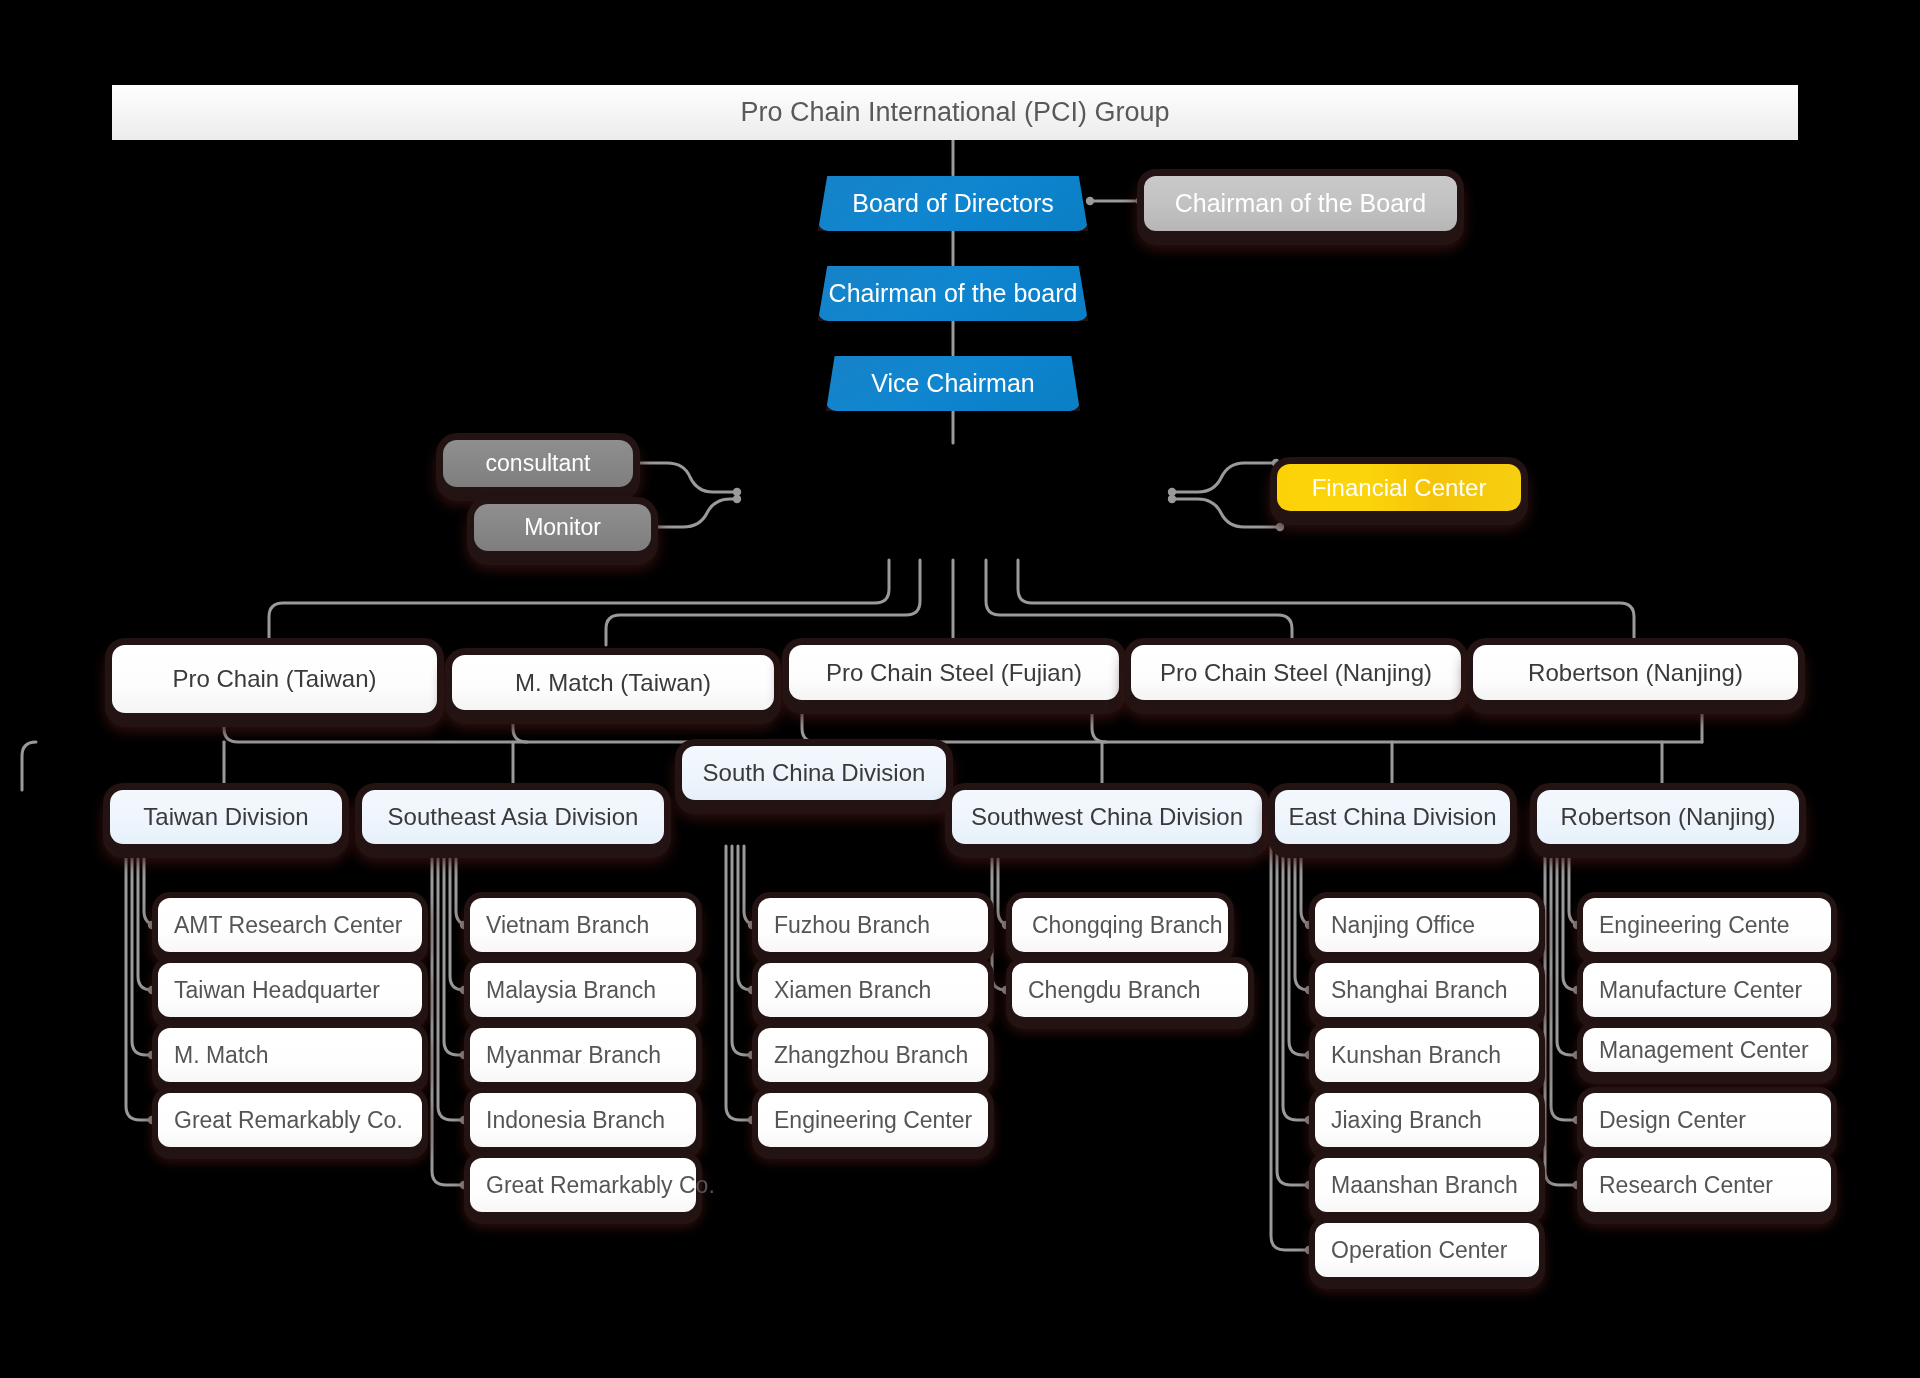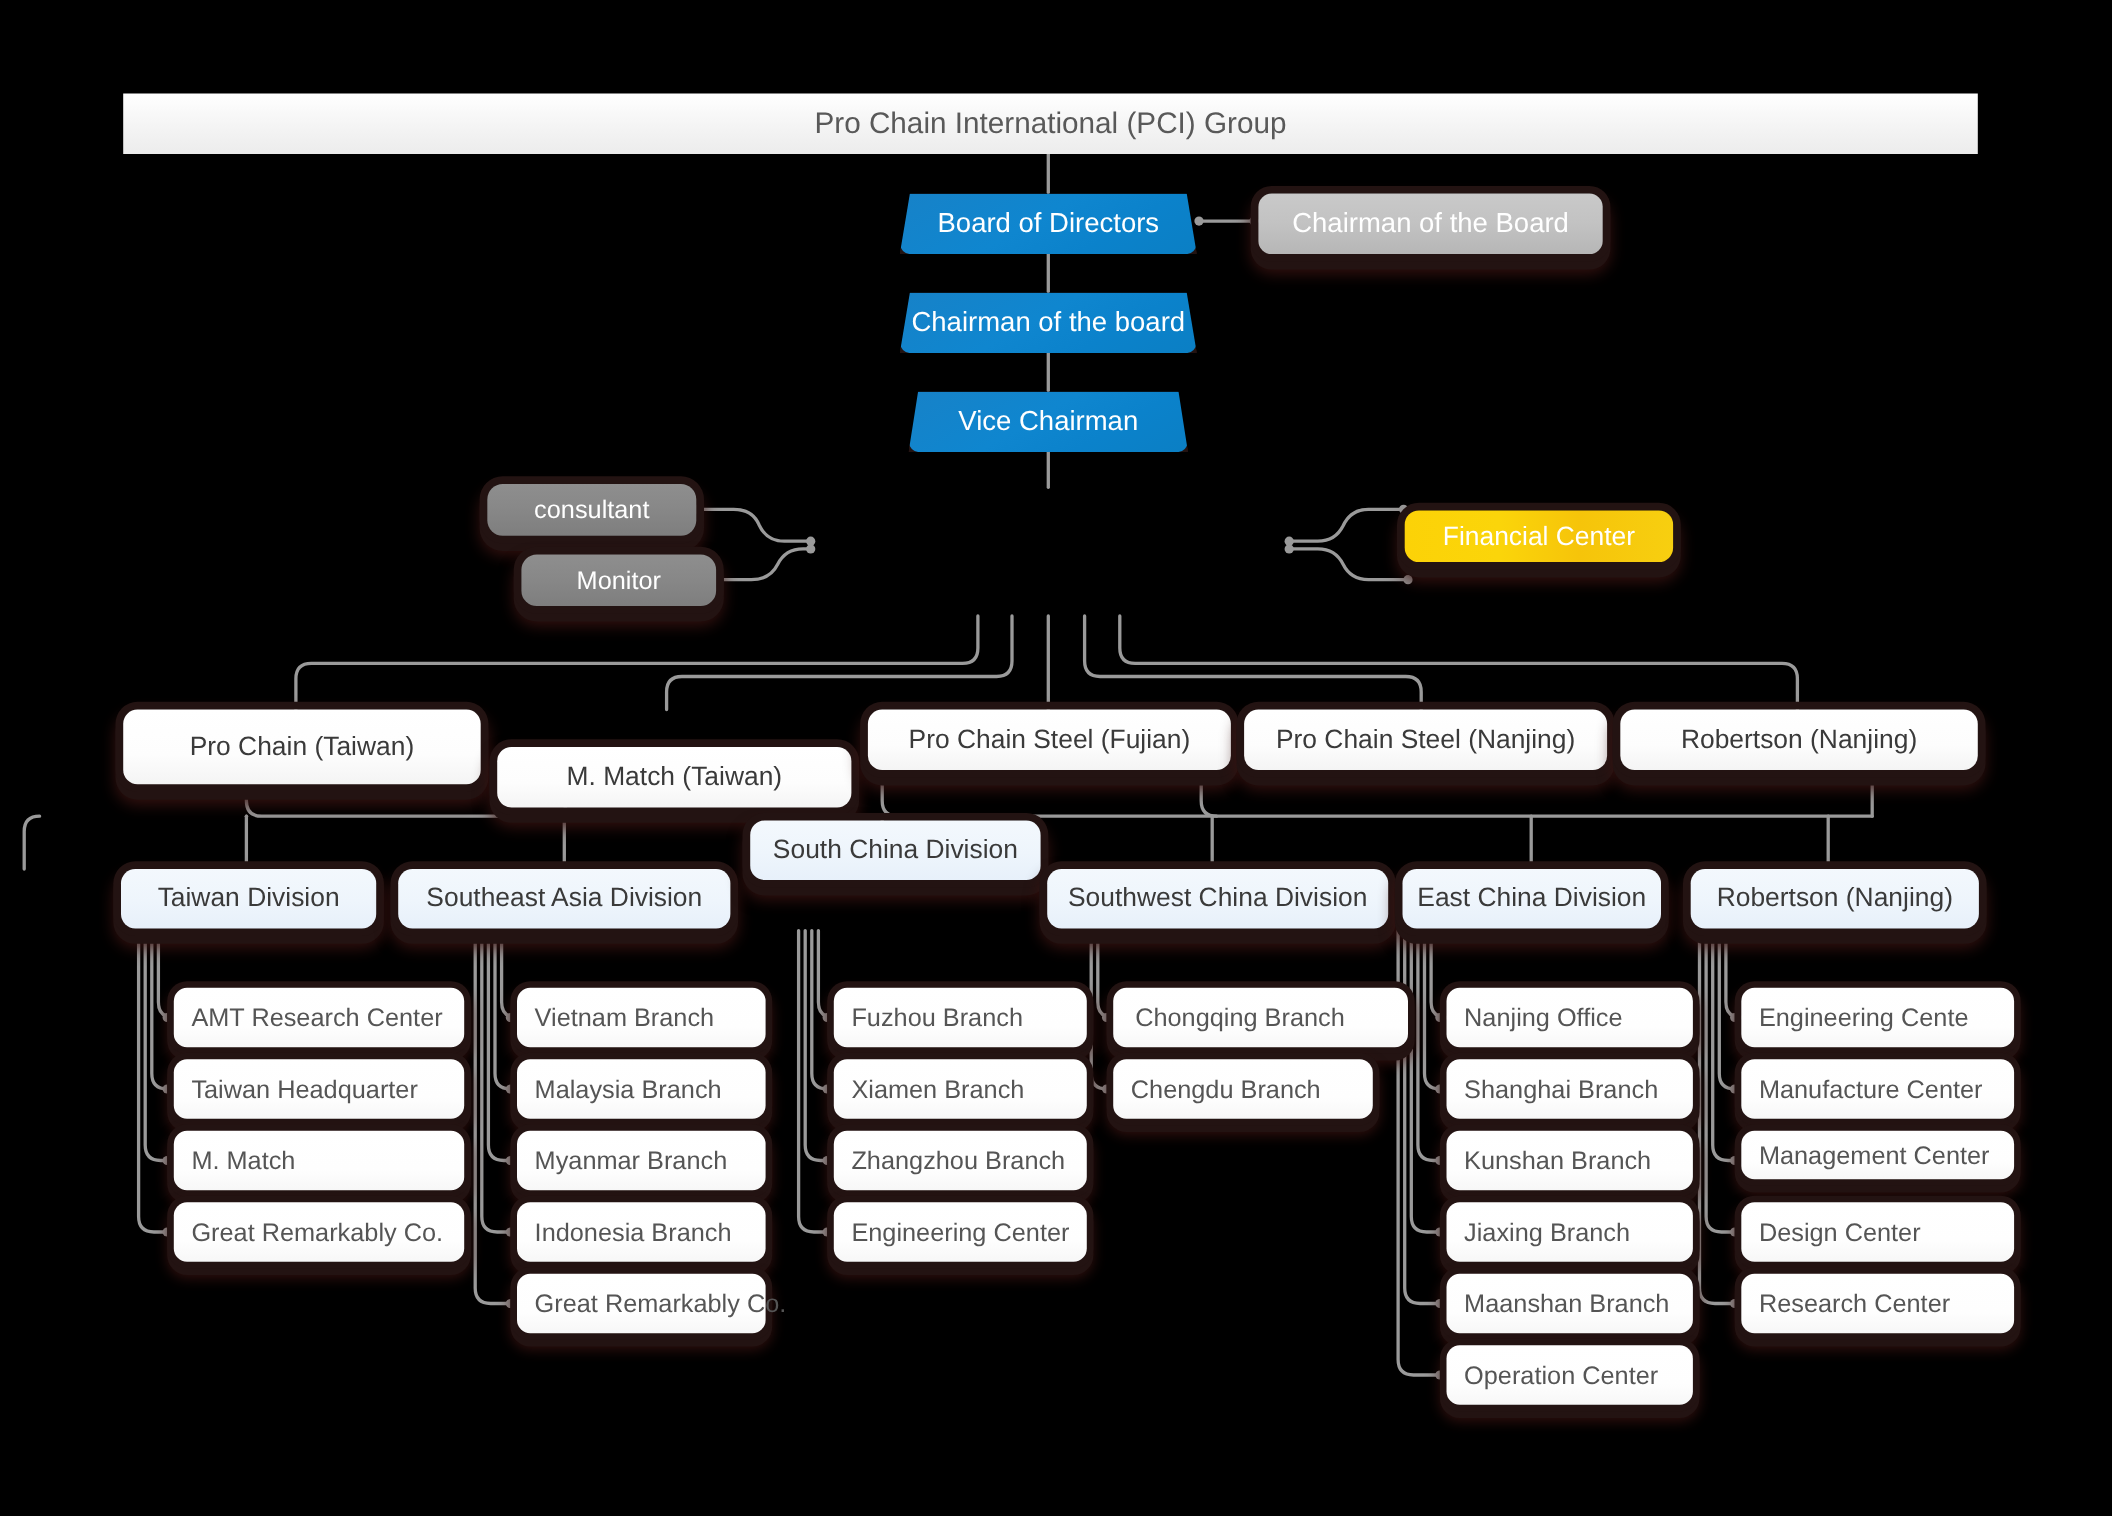--- a/index.html
+++ b/index.html
@@ -248,21 +248,21 @@
 
   <div class="node yellow" style="left:1277px;top:440px;width:244px;height:47px;">
     <span class="lbl">Financial Center</span>
   </div>
 
 
   <div id="companies-layer">
       <div class="node white" style="left: 112px; top: 645px; width: 325px; height: 68px;">
         <span class="lbl">Pro Chain (Taiwan)</span>
       </div>
-      <div class="node white" style="left: 452px; top: 679px; width: 322px; height: 55px;">
+      <div class="node white" style="left: 452px; top: 655px; width: 322px; height: 55px;">
         <span class="lbl">M. Match (Taiwan)</span>
       </div>
       <div class="node white" style="left: 789px; top: 645px; width: 330px; height: 55px;">
         <span class="lbl">Pro Chain Steel (Fujian)</span>
       </div>
       <div class="node white" style="left: 1131px; top: 645px; width: 330px; height: 55px;">
         <span class="lbl">Pro Chain Steel (Nanjing)</span>
       </div>
       <div class="node white" style="left: 1473px; top: 645px; width: 325px; height: 55px;">
         <span class="lbl">Robertson (Nanjing)</span>
@@ -321,21 +321,21 @@
       </div>
       <div class="node leaf" style="left: 758px; top: 963px; width: 230px; height: 54px;">
         <span class="lbl">Xiamen Branch</span>
       </div>
       <div class="node leaf" style="left: 758px; top: 1028px; width: 230px; height: 54px;">
         <span class="lbl">Zhangzhou Branch</span>
       </div>
       <div class="node leaf" style="left: 758px; top: 1093px; width: 230px; height: 54px;">
         <span class="lbl">Engineering Center</span>
       </div>
-      <div class="node leaf" style="left: 1012px; top: 898px; width: 268px; height: 54px; padding-left: 20px;">
+      <div class="node leaf" style="left: 1012px; top: 898px; width: 216px; height: 54px; padding-left: 20px;">
         <span class="lbl">Chongqing Branch</span>
       </div>
       <div class="node leaf" style="left: 1012px; top: 963px; width: 236px; height: 54px;">
         <span class="lbl">Chengdu Branch</span>
       </div>
       <div class="node leaf" style="left: 1315px; top: 898px; width: 224px; height: 54px;">
         <span class="lbl">Nanjing Office</span>
       </div>
       <div class="node leaf" style="left: 1315px; top: 963px; width: 224px; height: 54px;">
         <span class="lbl">Shanghai Branch</span>

